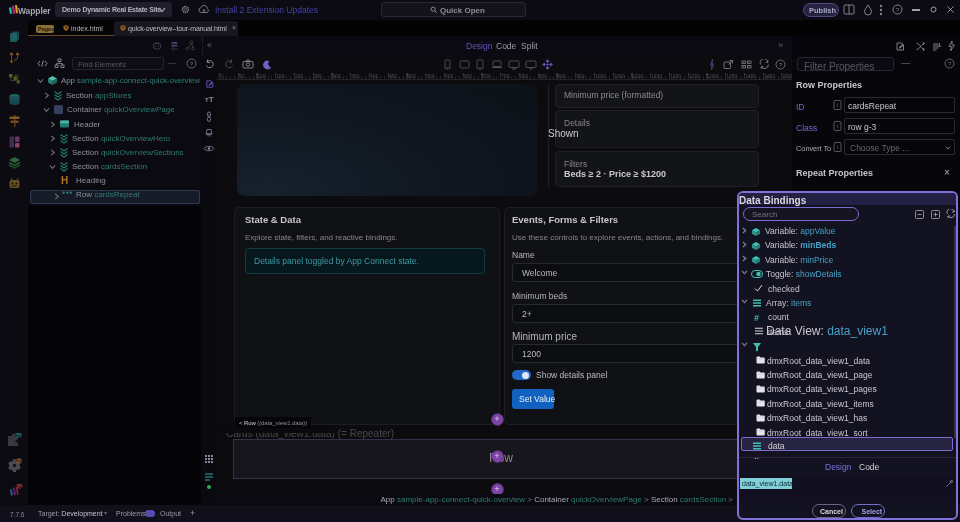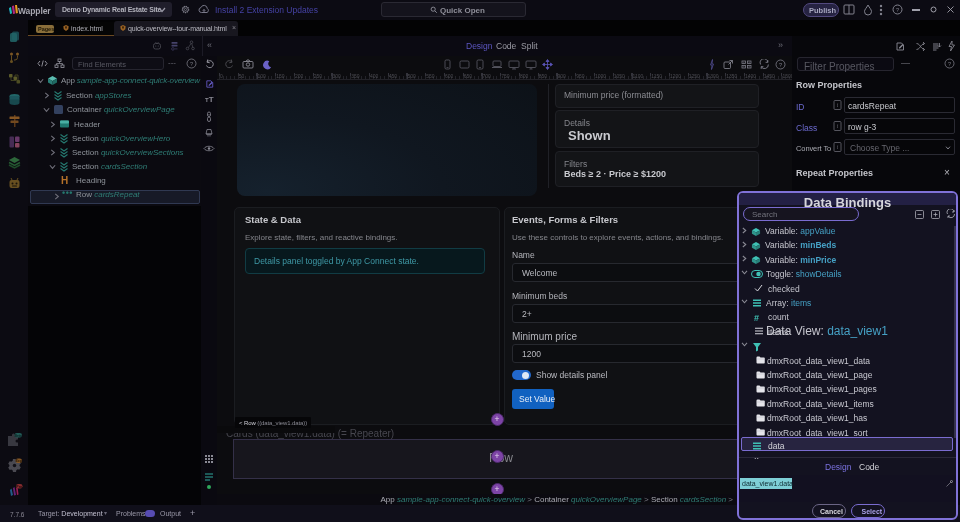--- a/index.html
+++ b/index.html
@@ -20,21 +20,21 @@
 #leftpanel { position:absolute; left:28px; top:56px; width:173px; height:449px; background:#0b0a10; }
 #iconcol { position:absolute; left:201px; top:56px; width:16px; height:449px; background:#0a0910; }
 
 
 #canvas { position:absolute; left:217px; top:56px; width:575px; height:449px; background:#0c0c0f; }
 #rightpanel { position:absolute; left:792px; top:36px; width:168px; height:469px; background:#07070b; }
 #statusbar { position:absolute; left:0; top:505px; width:960px; height:17px; background:#100f1a; }
 
 
 #dialog { position:absolute; left:737px; top:191px; width:221px; height:329px; background:#131220; border:2px solid #8072d8; border-radius:6px; z-index:50; }
-.teal { color:#2f7d75;font-style:italic; }
+.teal { color:#2f7d75; }
 </style>
 </head>
 <body>
 <div id="topbar">
   <svg class="abs" style="left:8px;top:4px" width="11" height="12" viewBox="0 0 11 12">
     <path d="M1 4 L3 3 L4 9 L2 10 Z" fill="#1f9fd0"></path>
     <path d="M1.4 4.2 L2.6 3.6 L3.6 9.4 L2.4 9.9 Z" fill="#1ec8a5"></path>
     <path d="M4 2 L6 1.5 L7 9.5 L5 10 Z" fill="#d6266e"></path>
     <path d="M4.5 2.2 L5.5 2 L6.5 9.6 L5.6 9.8 Z" fill="#8a2ca0"></path>
     <path d="M7 1 L9 1 L9.6 9 L7.8 9.4 Z" fill="#e88b1f"></path>
@@ -428,21 +428,21 @@
       <text x="565.50" y="5.5" font-size="5" fill="#4c4c52" font-family="Liberation Sans">1500</text>
     </svg>
 
   <div class="abs" style="left:20px;top:27.5px;width:300px;height:112px;border-radius:8px;background:radial-gradient(130% 150% at 10% 95%, #15212d 0%, #101720 45%, #0c1117 100%)"></div>
 
   <div class="abs" style="left:331px;top:28px;width:1px;height:104px;background:#202127"></div>
   <div class="abs" style="left:338px;top:28px;width:204px;height:24px;background:#131417;border:1px solid #1f2025;border-radius:4px"></div>
   <span class="abs" style="left:347px;top:34px;font-size:8.5px;color:#8b8c92">Minimum price (formatted)</span>
   <div class="abs" style="left:338px;top:54px;width:204px;height:38px;background:#131417;border:1px solid #1f2025;border-radius:4px"></div>
   <span class="abs" style="left:347px;top:62px;font-size:8.5px;color:#85868c">Details</span>
-  <span class="abs" style="left:351px;top:72px;font-size:13px;font-weight:bold;color:#c9cacf">Shown</span>
+  <span class="abs" style="left:331px;top:72px;font-size:10px;font-weight:normal;color:#c9cacf">Shown</span>
   <div class="abs" style="left:338px;top:95px;width:204px;height:36px;background:#131417;border:1px solid #1f2025;border-radius:4px"></div>
   <span class="abs" style="left:347px;top:103px;font-size:8.5px;color:#85868c">Filters</span>
   <span class="abs" style="left:347px;top:113px;font-size:9px;font-weight:bold;color:#c9cacf">Beds ≥ 2 · Price ≥ $1200</span>
 
   <div class="abs" style="left:17px;top:151px;width:266px;height:218px;background:#101114;border:1px solid #1b1d21;border-radius:5px"></div>
   <span class="abs" style="left:28px;top:158px;font-size:9.5px;font-weight:bold;color:#c6c7cc">State &amp; Data</span>
   <span class="abs" style="left:28px;top:177px;font-size:8px;color:#85868c">Explore state, filters, and reactive bindings.</span>
   <div class="abs" style="left:28px;top:192px;width:240px;height:26px;background:#07181d;border:1px solid #113c44;border-radius:4px"></div>
   <span class="abs" style="left:37px;top:200px;font-size:8.5px;color:#3f99a6">Details panel toggled by App Connect state.</span>
 
@@ -526,21 +526,21 @@
   <div class="abs" style="left:52px;top:103px;width:111px;height:16px;background:#060609;border:1px solid #2a2a33;border-radius:2px"></div>
   <span class="abs" style="left:58px;top:107px;font-size:8.5px;color:#66666e">Choose Type ...</span>
   <svg class="abs" style="left:153px;top:110px" width="6" height="4" viewBox="0 0 8 6">
       <path d="M1 1 L4 4.5 L7 1" stroke="#8a8a94" stroke-width="1.4" fill="none"></path>
     </svg>
   <span class="abs" style="left:4px;top:132px;font-size:9px;font-weight:bold;color:#c4c5cb">Repeat Properties</span>
   <span class="abs" style="left:152px;top:131px;font-size:10px;color:#b4b5bc">×</span>
 </div>
 <div id="dialog">
   <div class="abs" style="left:0;top:0;width:217px;height:12px;background:#232044;border-radius:4px 4px 0 0"></div>
-  <span class="abs" style="left:0;top:2px;width:217px;text-align:center;font-size:13px;font-weight:bold;color:#d6d6dc">Data Bindings</span>
+  <span class="abs" style="left:0;top:2px;width:217px;font-size:10px;font-weight:bold;color:#d6d6dc">Data Bindings</span>
   <div class="abs" style="left:4px;top:14px;width:116px;height:14px;background:#16141f;border:1px solid #7a6cd0;border-radius:7px"></div>
   <span class="abs" style="left:13px;top:17px;font-size:8px;color:#73737d">Search</span>
   <svg class="abs" style="left:176px;top:17px" width="9" height="9" viewBox="0 0 18 18">
       <rect x="1" y="1" width="16" height="16" rx="2" fill="none" stroke="#a8a8b2" stroke-width="1.6"></rect>
       <path d="M5 9 h8" stroke="#a8a8b2" stroke-width="1.6"></path>
     </svg>
   <svg class="abs" style="left:192px;top:17px" width="9" height="9" viewBox="0 0 18 18">
       <rect x="1" y="1" width="16" height="16" rx="2" fill="none" stroke="#a8a8b2" stroke-width="1.6"></rect>
       <path d="M5 9 h8 M9 5 v8" stroke="#a8a8b2" stroke-width="1.6"></path>
     </svg>
@@ -567,21 +567,21 @@
       </svg>
     <span class="abs" style="left:26px;top:17.4px;font-size:8.5px;color:#c6c6ce">Variable: <span style="color:#45a0c4;font-weight:bold">minBeds</span></span>
     <svg class="abs" style="left:3px;top:32.3px" width="5" height="7" viewBox="0 0 6 8">
         <path d="M1 1 L4.5 4 L1 7" stroke="#8a8a94" stroke-width="1.3" fill="none"></path>
       </svg>
     <svg class="abs" style="left:12px;top:32.3px" width="10" height="10" viewBox="0 0 22 22">
         <path d="M11 2 L20 7 L11 12 L2 7 Z" fill="#3fc0b4"></path>
         <path d="M2 7 v8 l9 5 v-8 Z" fill="#2f958c"></path>
         <path d="M20 7 v8 l-9 5 v-8 Z" fill="#27807a"></path>
       </svg>
-    <span class="abs" style="left:26px;top:31.8px;font-size:8.5px;color:#c6c6ce">Variable: <span style="color:#45a0c4;font-weight:bold">minPrice</span></span>
+    <span class="abs" style="left:26px;top:31.8px;font-size:8.5px;color:#c6c6ce">Variable: <span style="color:#45a0c4;font-weight:normal">minPrice</span></span>
     <svg class="abs" style="left:2px;top:46.7px" width="7" height="5" viewBox="0 0 8 6">
         <path d="M1 1 L4 4.5 L7 1" stroke="#8a8a94" stroke-width="1.3" fill="none"></path>
       </svg>
     <svg class="abs" style="left:12px;top:46.7px" width="12" height="8" viewBox="0 0 24 16">
         <rect x="1" y="1" width="22" height="14" rx="7" fill="none" stroke="#3fc0b4" stroke-width="2"></rect>
         <circle cx="15" cy="8" r="4.5" fill="#3fc0b4"></circle>
       </svg>
     <span class="abs" style="left:27px;top:46.2px;font-size:8.5px;color:#c6c6ce">Toggle: <span style="color:#45a0c4;font-weight:normal">showDetails</span></span>
     <svg class="abs" style="left:15px;top:61.1px" width="9" height="8" viewBox="0 0 18 16">
         <path d="M2 9 L7 14 L16 2" stroke="#d8d8de" stroke-width="2" fill="none"></path>

